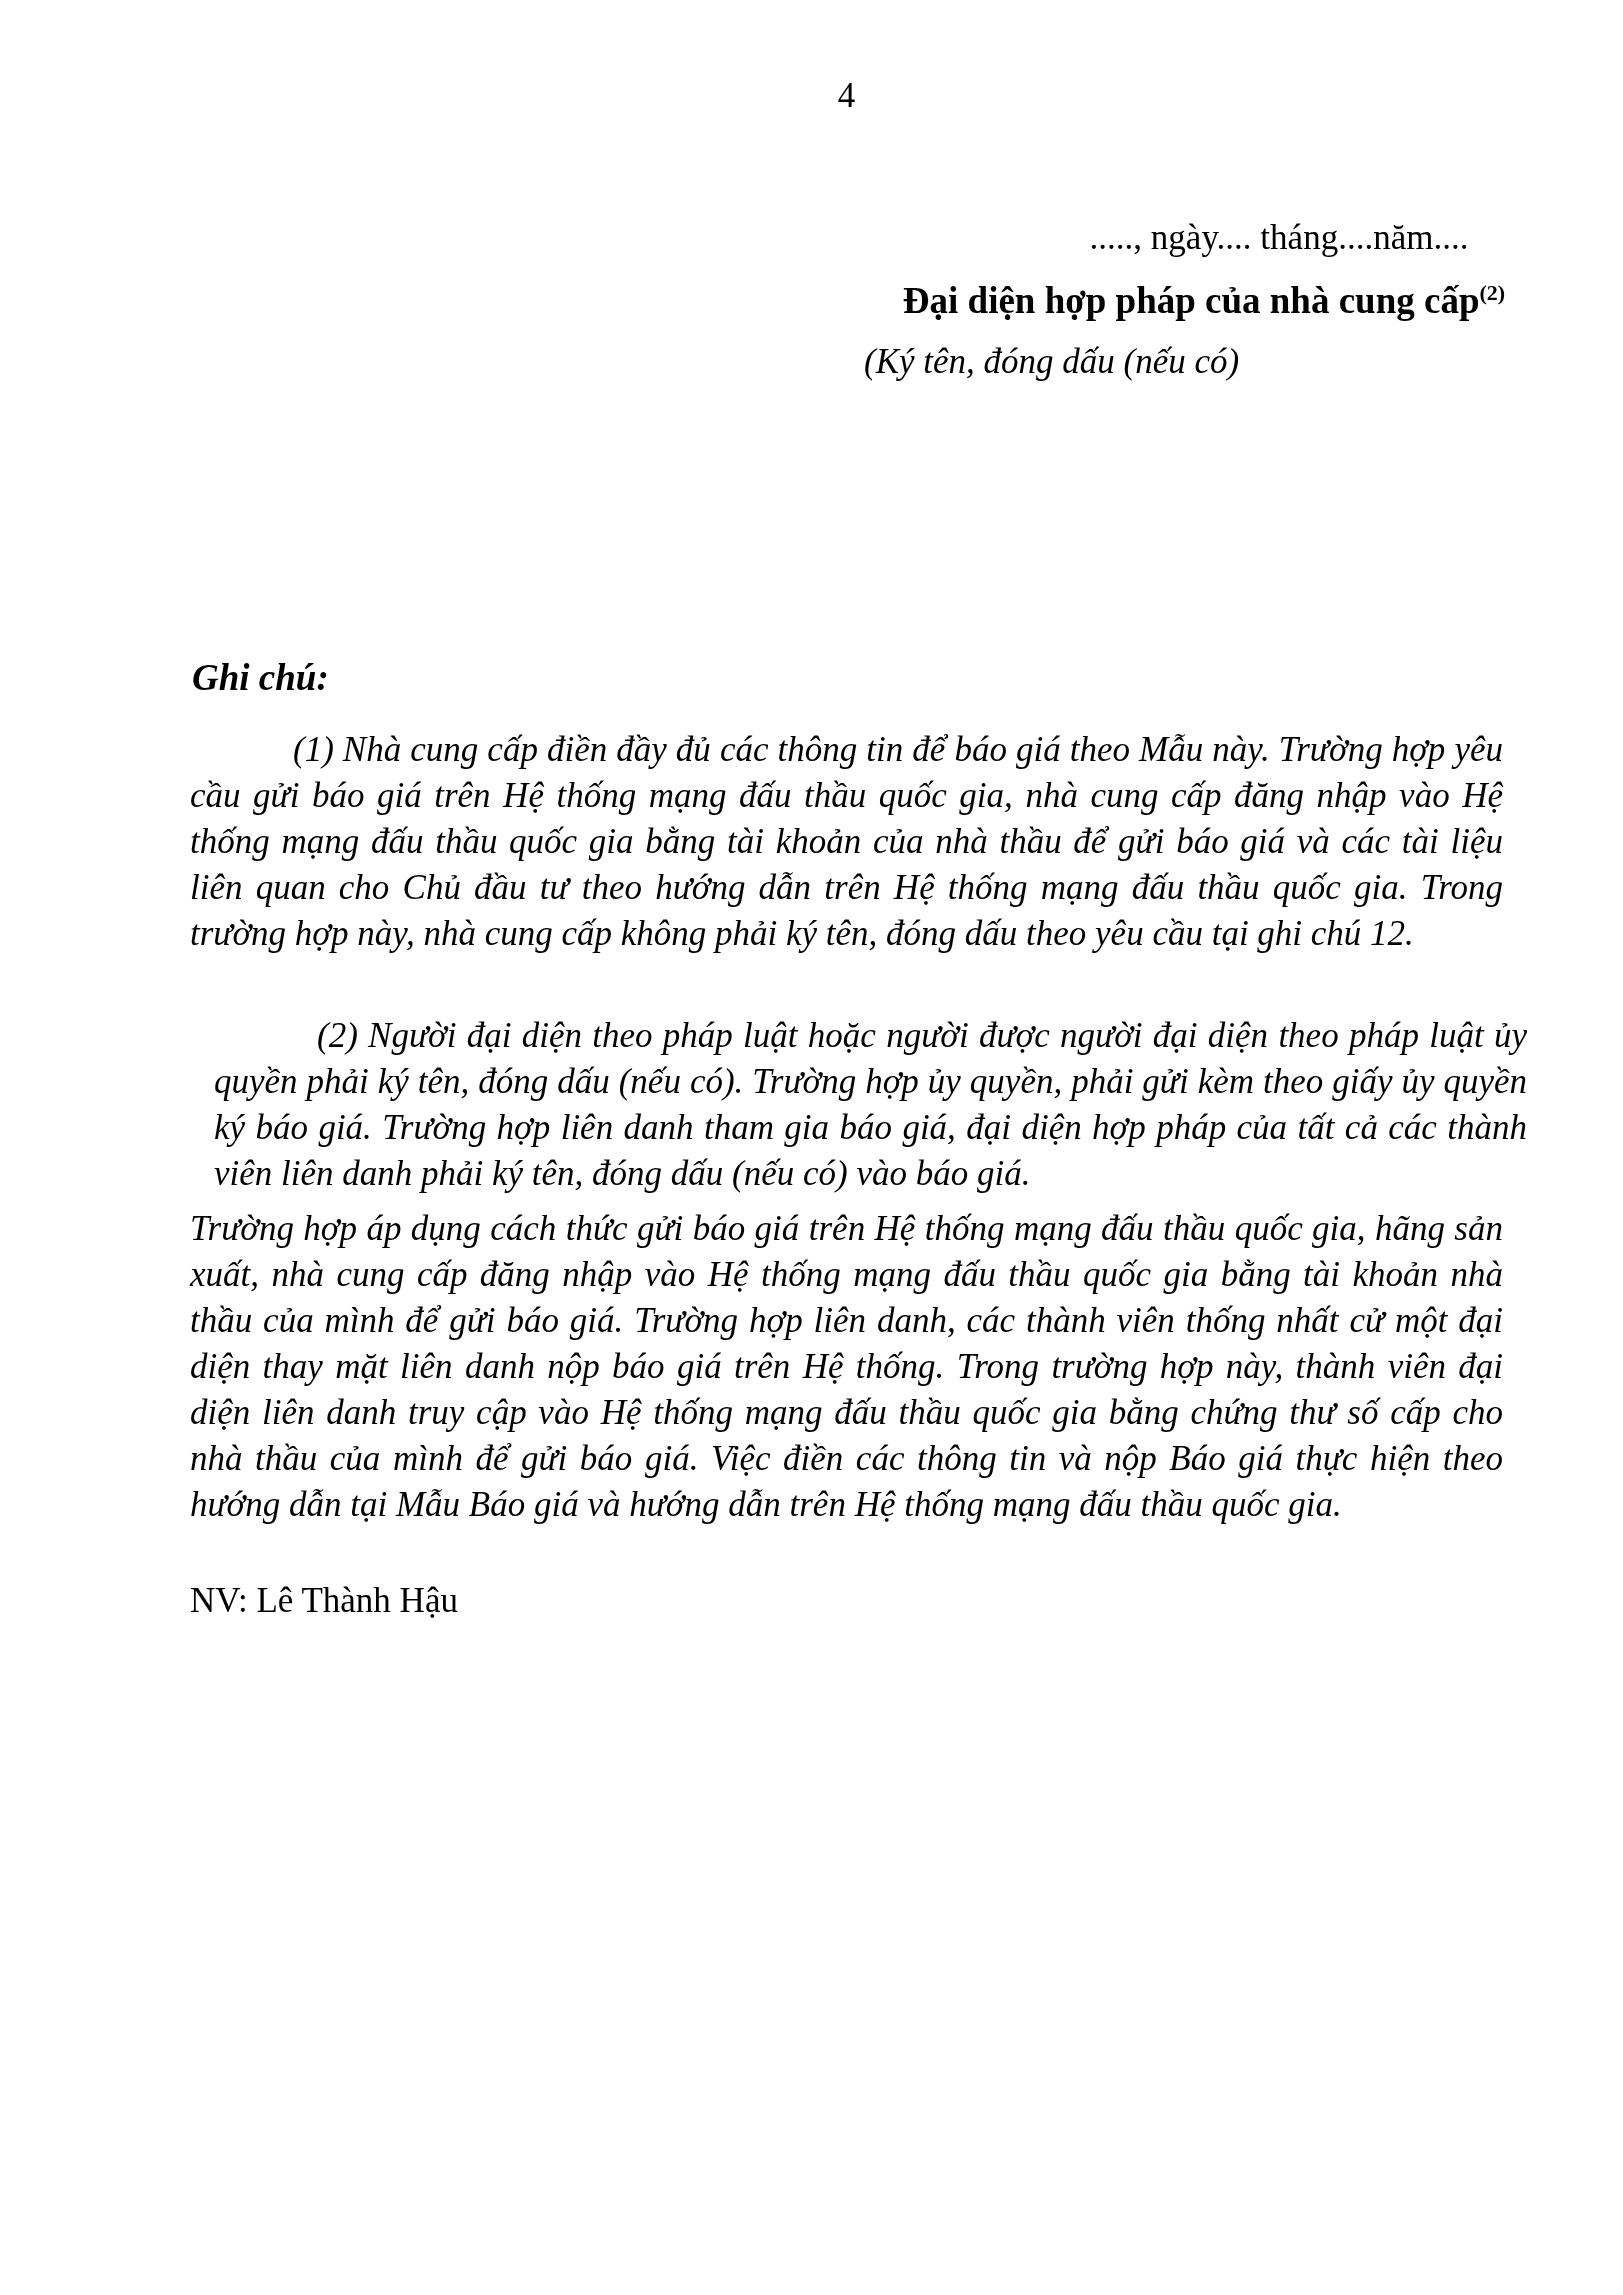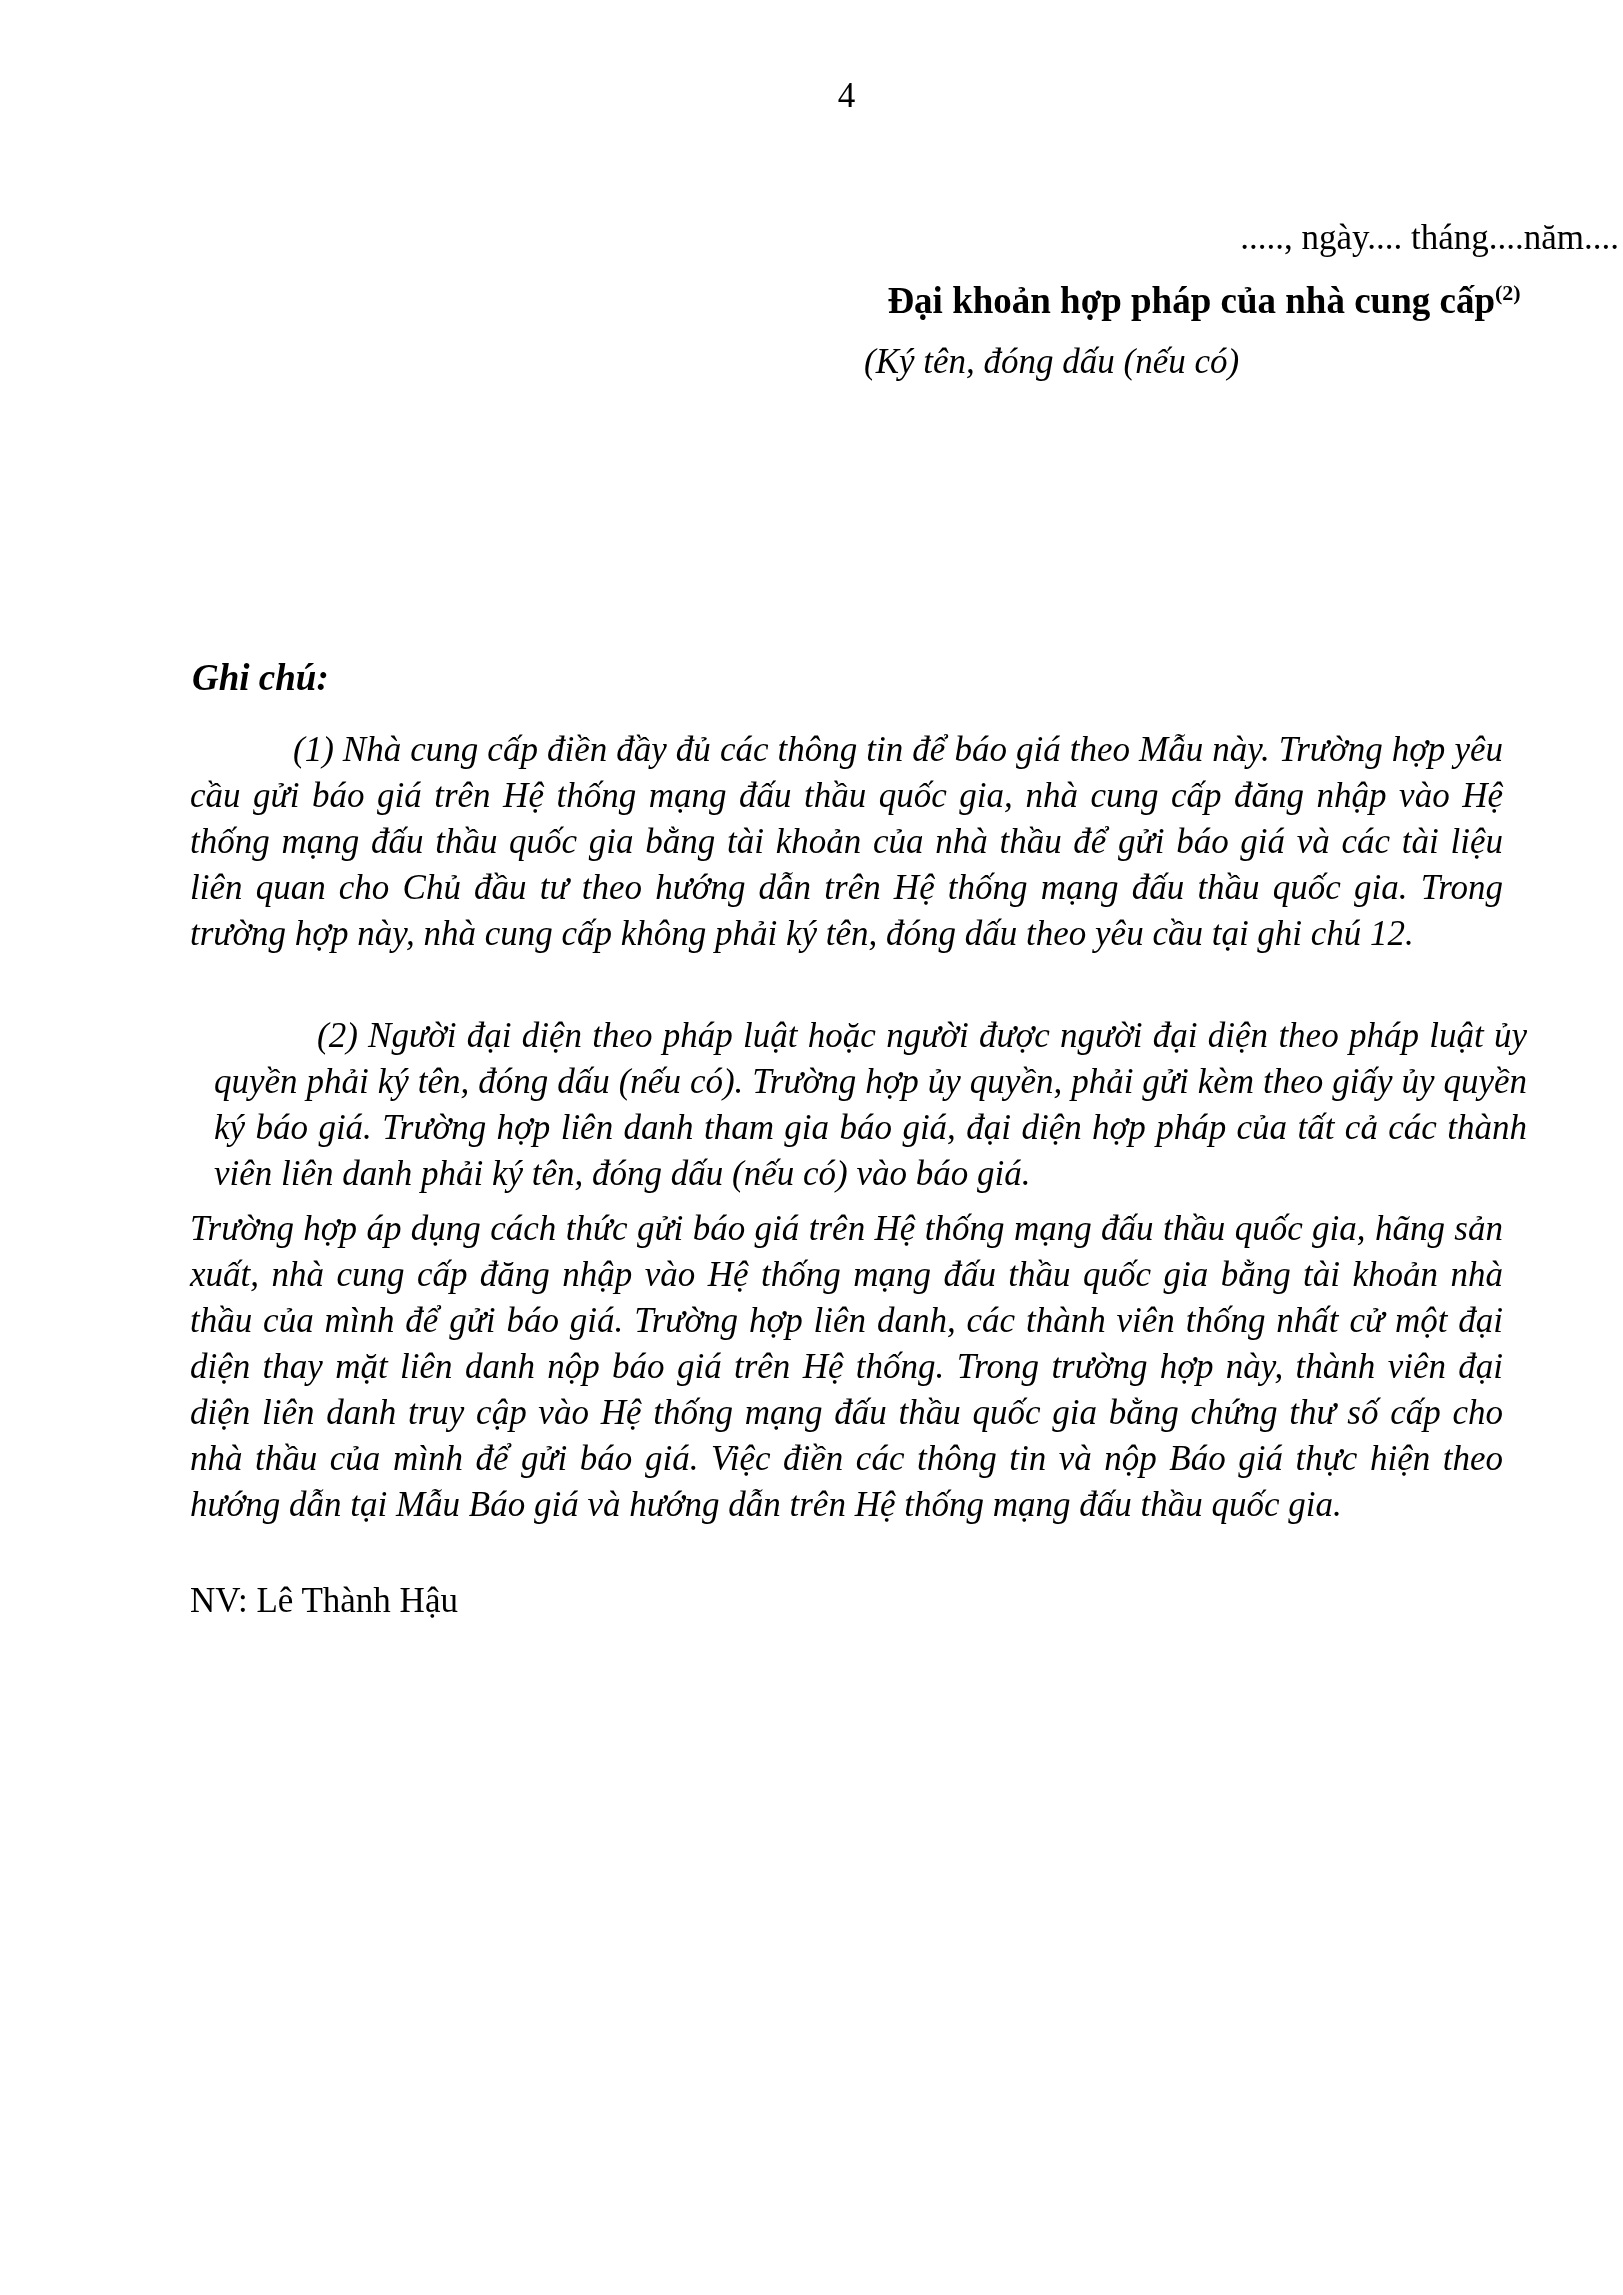--- a/index.html
+++ b/index.html
@@ -31,21 +31,21 @@
     left: 190px;
     width: 1313px;
     font-size: 35px;
     line-height: 46px;
   }
   .sig-date {
     position: absolute;
     top: 215px;
     left: 939px;
     width: 680px;
-    text-align: right;
+    text-align: center;
     font-size: 35px;
     line-height: 46px;
   }
   .sig-title {
     position: absolute;
     top: 277px;
     left: 864px;
     width: 680px;
     text-align: center;
     font-size: 37px;
@@ -105,21 +105,21 @@
 <body>
 
 <div class="page">
 
   <div class="page-number">4</div>
 
 
   <div class="sig-date">....., ngày.... tháng....năm....</div>
 
   <div class="sig-title">
-    <span>Đại khoản hợp pháp của nhà cung cấp</span><sup>(2)</sup>
+    <span>Đại diện hợp pháp của nhà cung cấp</span><sup>(2)</sup>
   </div>
 
   <div class="sig-instruction">(Ký tên, đóng dấu (nếu có)</div>
 
   <div class="notes-heading">Ghi chú:</div>
 
   <p class="note indent note-1">(1) Nhà cung cấp điền đầy đủ các thông tin để báo giá theo Mẫu này. Trường hợp yêu cầu gửi báo giá trên Hệ thống mạng đấu thầu quốc gia, nhà cung cấp đăng nhập vào Hệ thống mạng đấu thầu quốc gia bằng tài khoản của nhà thầu để gửi báo giá và các tài liệu liên quan cho Chủ đầu tư theo hướng dẫn trên Hệ thống mạng đấu thầu quốc gia. Trong trường hợp này, nhà cung cấp không phải ký tên, đóng dấu theo yêu cầu tại ghi chú 12.</p>
 
   <p class="note indent note-2">(2) Người đại diện theo pháp luật hoặc người được người đại diện theo pháp luật ủy quyền phải ký tên, đóng dấu (nếu có). Trường hợp ủy quyền, phải gửi kèm theo giấy ủy quyền ký báo giá. Trường hợp liên danh tham gia báo giá, đại diện hợp pháp của tất cả các thành viên liên danh phải ký tên, đóng dấu (nếu có) vào báo giá.</p>
 

